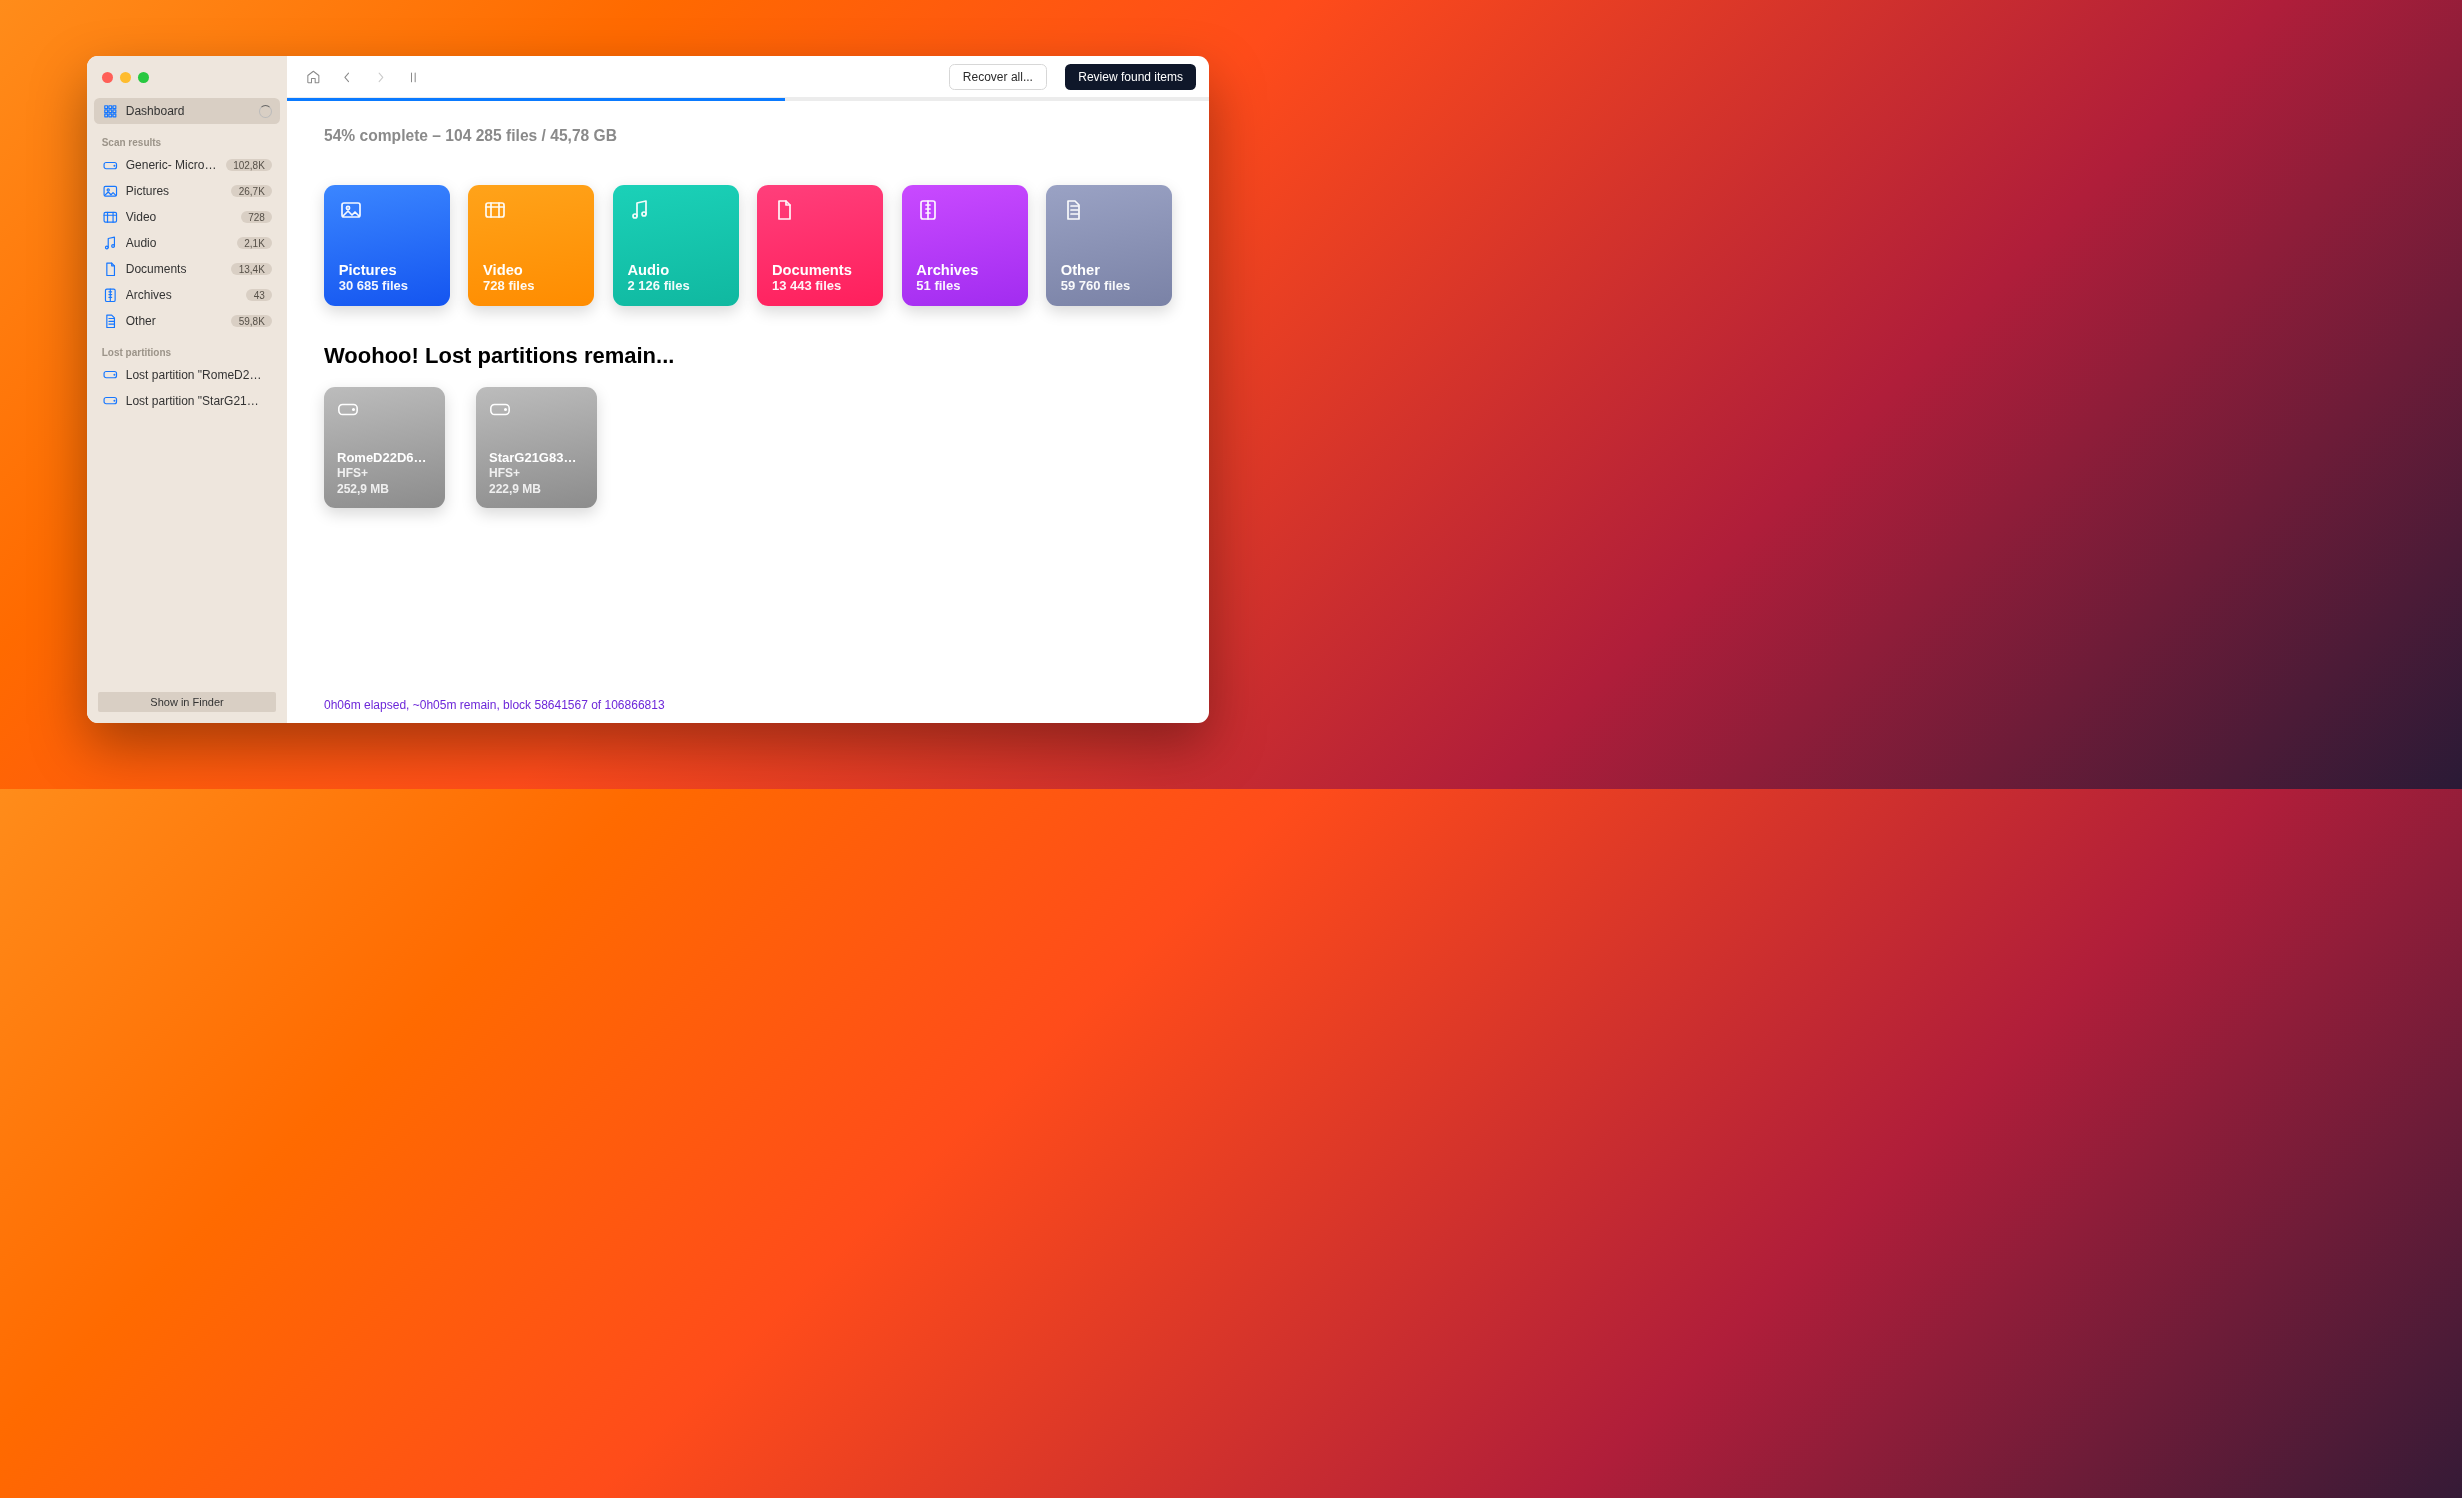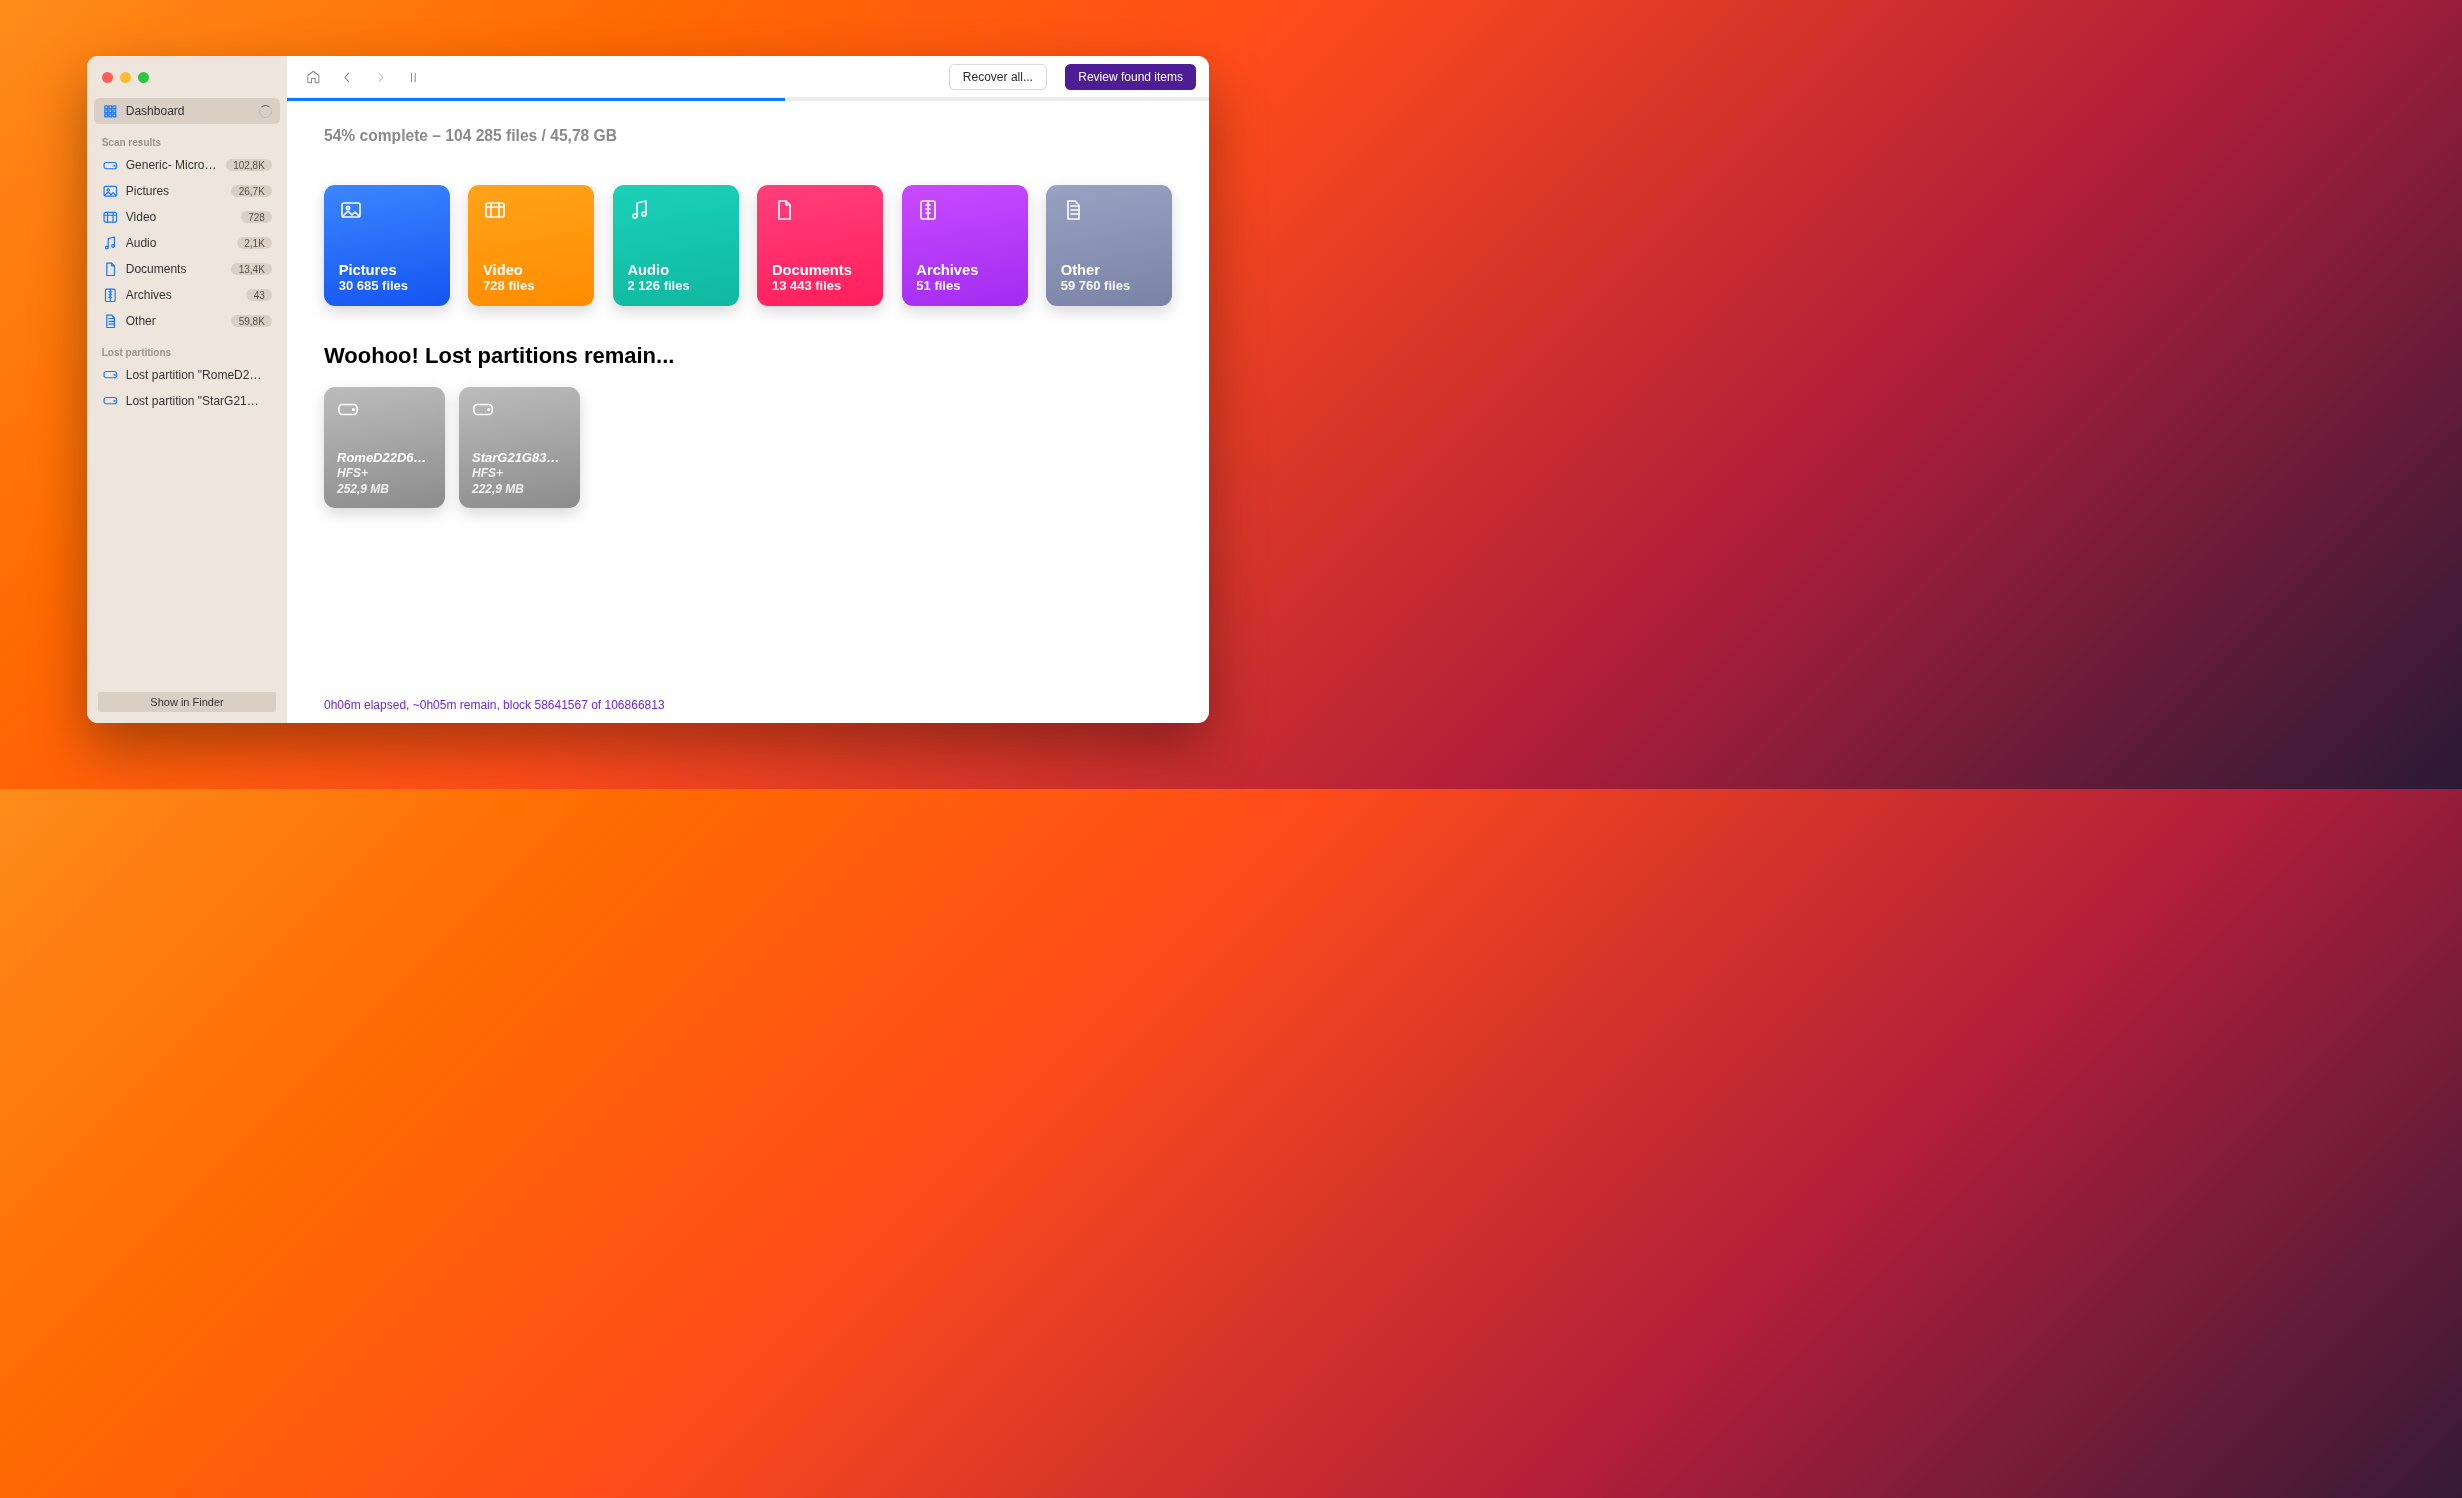--- a/index.html
+++ b/index.html
@@ -28,40 +28,40 @@
 .side-header{font-size:10px;font-weight:600;color:#9c9489;padding:13px 14.7px 3.7px;}
 .sidebar-spacer{flex:1;}
 .show-in-finder{margin:0 11px 11px;background:#d9cfc4;border:none;border-radius:2px;height:20px;font-size:11px;color:#333;}
 .main{flex:1;display:flex;flex-direction:column;position:relative;}
 .toolbar{height:42px;border-bottom:0.9px solid #ececec;display:flex;align-items:center;padding:0 13px;gap:5.5px;}
 .tool-btn{width:27.6px;height:26px;display:flex;align-items:center;justify-content:center;color:#8a8a8a;}
 .tool-btn svg{width:14.7px;height:14.7px;}
 .toolbar-spacer{flex:1;}
 .btn{height:26px;padding:0 13px;border-radius:5.5px;font-size:12px;display:flex;align-items:center;}
 .btn.secondary{background:#fff;border:0.9px solid #d7d7d7;color:#2b2b2b;}
-.btn.primary{background:#4c1d95;color:#fff;}
+.btn.primary{background:#0f172a;color:#fff;}
 .progress-track{height:2.8px;background:#ececec;position:relative;}
 .progress-fill{height:2.8px;background:#0a7aff;width:54%;}
 .content{flex:1;padding:22px 37px 9.2px;overflow:hidden;}
 h1{font-size:24px;font-weight:800;color:#1b1b1b;letter-spacing:-0.3px;}
 .subtitle{font-size:15.6px;color:#8a8a8a;font-weight:600;margin-top:3.7px;}
 .cards{display:flex;gap:18.4px;margin-top:40px;}
 .card{flex:1;height:121px;border-radius:11px;padding:13px 14.7px;display:flex;flex-direction:column;justify-content:space-between;color:#fff;box-shadow:0 5.5px 14.7px rgba(0,0,0,.15);}
 .card .cicon{width:24px;height:24px;opacity:.95;}
 .card .clabels{}
 .card .title{font-size:14.7px;font-weight:700;}
 .card .count{font-size:13px;font-weight:600;opacity:.95;}
 .c-pictures{background:linear-gradient(170deg,#3b86ff,#1455f0);}
 .c-video{background:linear-gradient(170deg,#ffa31a,#ff8c00);}
 .c-audio{background:linear-gradient(170deg,#1bd1b8,#10b8a0);}
 .c-documents{background:linear-gradient(170deg,#ff3f7b,#ff1f5c);}
 .c-archives{background:linear-gradient(170deg,#c94aff,#a22cf0);}
 .c-other{background:linear-gradient(170deg,#9aa2c4,#7a82a6);}
 h2{font-size:22px;font-weight:800;margin-top:37px;}
-.partitions{display:flex;gap:14px;margin-top:18.4px;font-style:italic;}
+.partitions{display:flex;gap:31px;margin-top:18.4px;}
 .pcard{width:121px;height:121px;border-radius:11px;background:linear-gradient(170deg,#bcbcbc,#8c8c8c);padding:11px 13px;display:flex;flex-direction:column;justify-content:space-between;color:#fff;box-shadow:0 5.5px 14.7px rgba(0,0,0,.15);}
 .pcard .picon{width:22px;height:22px;}
 .pcard .pname{font-size:13px;font-weight:700;white-space:nowrap;overflow:hidden;text-overflow:ellipsis;}
 .pcard .pmeta{font-size:12px;font-weight:600;opacity:.85;line-height:1.35;}
 .status{position:absolute;bottom:11px;left:37px;color:#6d28d9;font-size:12px;}
 svg{stroke:currentColor;fill:none;stroke-width:1.7;stroke-linecap:round;stroke-linejoin:round;}
 .fillc svg{stroke:#fff;}
 </style>
 </head>
 <body>

